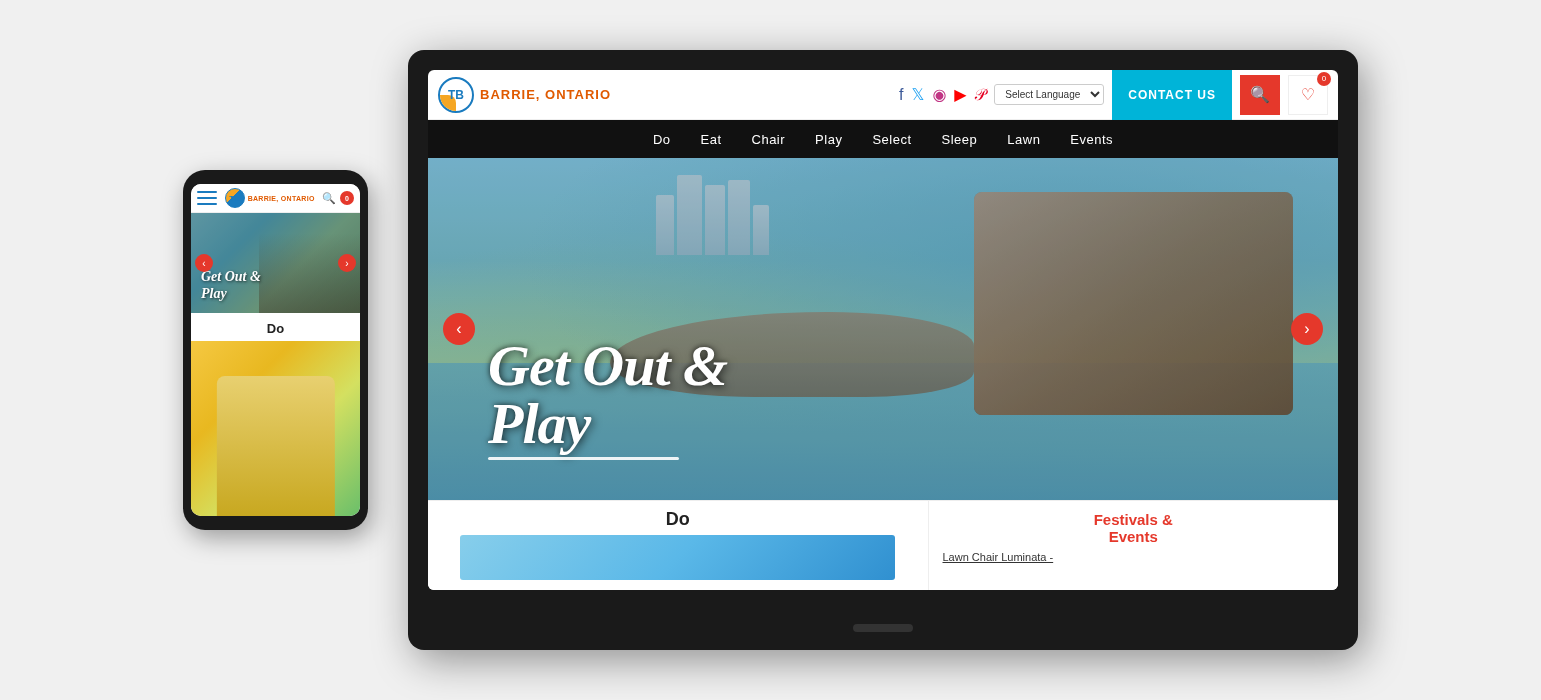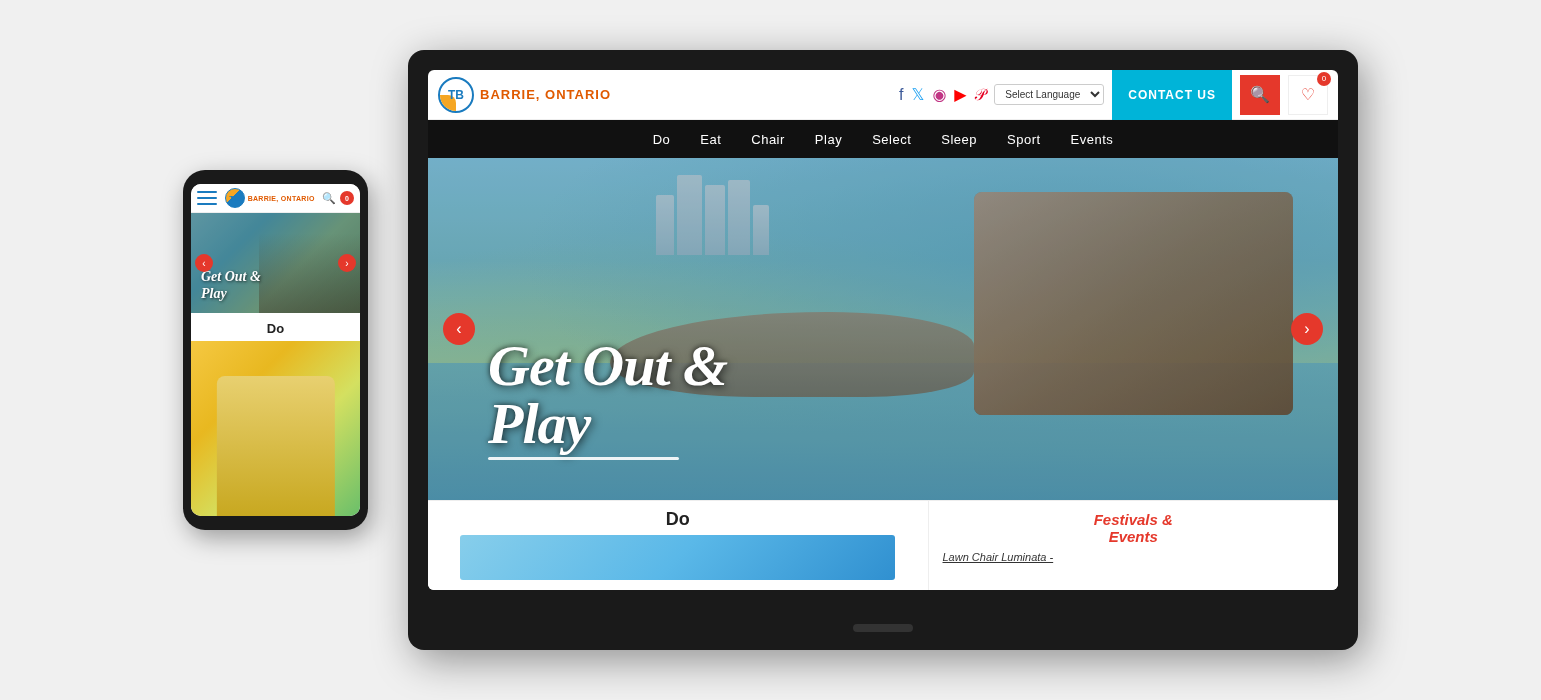--- a/index.html
+++ b/index.html
@@ -498,21 +498,20 @@
       background: linear-gradient(135deg, #87ceeb 0%, #5ab8e8 50%, #3090d0 100%);
       border-radius: 3px;
     }
     .bottom-events-section {
       width: 45%;
       display: flex;
       flex-direction: column;
       align-items: flex-start;
       justify-content: flex-start;
       padding: 10px 14px;
-      font-style: italic;
     }
     .events-title {
       font-size: 15px;
       font-weight: bold;
       color: #e5382b;
       text-align: center;
       width: 100%;
       margin-bottom: 6px;
     }
     .events-subtitle {
@@ -604,21 +603,21 @@
       </div>
     </div>
 
     <div class="desktop-nav">
       <span class="nav-item">Do</span>
       <span class="nav-item">Eat</span>
       <span class="nav-item">Chair</span>
       <span class="nav-item">Play</span>
       <span class="nav-item">Select</span>
       <span class="nav-item">Sleep</span>
-      <span class="nav-item">Sport</span>
+      <span class="nav-item">Lawn</span>
       <span class="nav-item">Events</span>
     </div>
 
     <div class="desktop-hero">
       <div class="hero-bg"></div>
       <div class="hero-water"></div>
       <div class="hero-rocks"></div>
 
       <div class="hero-buildings">
         <div class="building" style="width:18px;height:60px;"></div>

